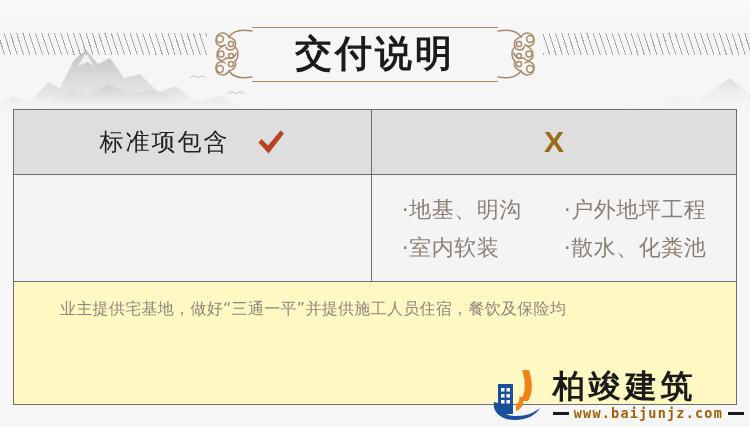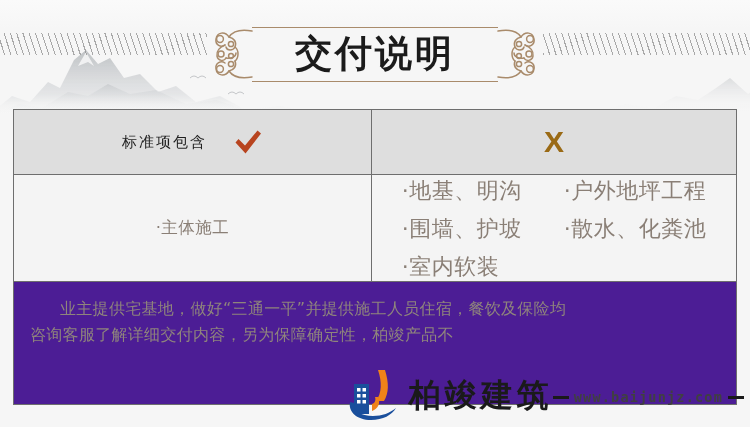--- a/index.html
+++ b/index.html
@@ -154,21 +154,21 @@
     display: flex;
     align-items: center;
     justify-content: center;
   }
   .head-inner {
     display: flex;
     align-items: center;
     gap: 26px;
   }
   .head-label {
-    font-size: 15px;
+    font-size: 24px;
     font-weight: 400;
     color: #1e1e1e;
     letter-spacing: 2px;
     white-space: nowrap;
   }
   .mark-check {
     width: 30px;
     height: 28px;
     display: block;
   }
@@ -197,21 +197,21 @@
     line-height: 1.5;
   }
   .items-left .item { font-size: 16.5px; }
 
   
   .note {
     flex: 1 1 auto;
     padding: 14px 16px 0 16px;
     box-sizing: border-box;
     position: relative;
-    background: #4c1d95;
+    background: #fef9c3;
   }
   .note-line {
     font-size: 16px;
     color: #8f857c;
     line-height: 1.62;
     letter-spacing: .3px;
     white-space: nowrap;
   }
   .note-line.indent { text-indent: 30px; }
 
@@ -225,36 +225,36 @@
     gap: 6px;
     z-index: 8;
   }
   .logo-mark {
     width: 58px;
     height: 56px;
     flex: 0 0 58px;
   }
   .logo-text-wrap {
     display: flex;
-    flex-direction: row;
+    flex-direction: column;
     justify-content: center;
     line-height: 1;
   }
   .logo-cn {
     font-size: 32px;
     font-weight: 700;
     color: #1a1a1a;
     letter-spacing: 4px;
     font-family: "DejaVu Sans", "Liberation Sans", sans-serif;
   }
   .logo-url {
     margin-top: 5px;
     font-size: 13.5px;
     font-weight: 700;
-    color: #404040;
+    color: #a16207;
     letter-spacing: 1.2px;
     font-family: "DejaVu Sans Mono", "Liberation Mono", monospace;
     display: flex;
     align-items: center;
     gap: 5px;
   }
   .url-rule {
     display: inline-block;
     width: 16px;
     height: 3px;
@@ -367,42 +367,39 @@
         <div class="head-inner">
           <span class="mark-x">X</span>
         </div>
       </div>
     </div>
 
     <div class="row-body">
       <div class="cell-left">
         <div class="items items-left">
           <div class="item-col">
-            <span class="item">·主体施工</span>
           </div>
         </div>
       </div>
       <div class="cell-right">
         <div class="items">
           <div class="item-col">
             <span class="item">·地基、明沟</span>
-            <span class="item">·围墙、护坡</span>
             <span class="item">·室内软装</span>
           </div>
           <div class="item-col">
             <span class="item">·户外地坪工程</span>
             <span class="item">·散水、化粪池</span>
           </div>
         </div>
       </div>
     </div>
 
     <div class="note">
       <div class="note-line indent">业主提供宅基地，做好“三通一平”并提供施工人员住宿，餐饮及保险均</div>
-      <div class="note-line">咨询客服了解详细交付内容，另为保障确定性，柏竣产品不</div>
     </div>
 
   </div>
 
   <div class="logo">
     <svg class="logo-mark" viewBox="0 0 58 56">
       <path d="M40 3 C44 16 44 26 39 34 L31 34 C37 26 37 15 33 3 Z" fill="#f08219"></path>
       <path d="M33 30 C36 36 33 42 27 44 L27 37 C30 36 31 33 30 30 Z" fill="#f08219"></path>
       <rect x="9" y="17" width="15" height="30" fill="#1a4f9c"></rect>
       <g fill="#ffffff">

